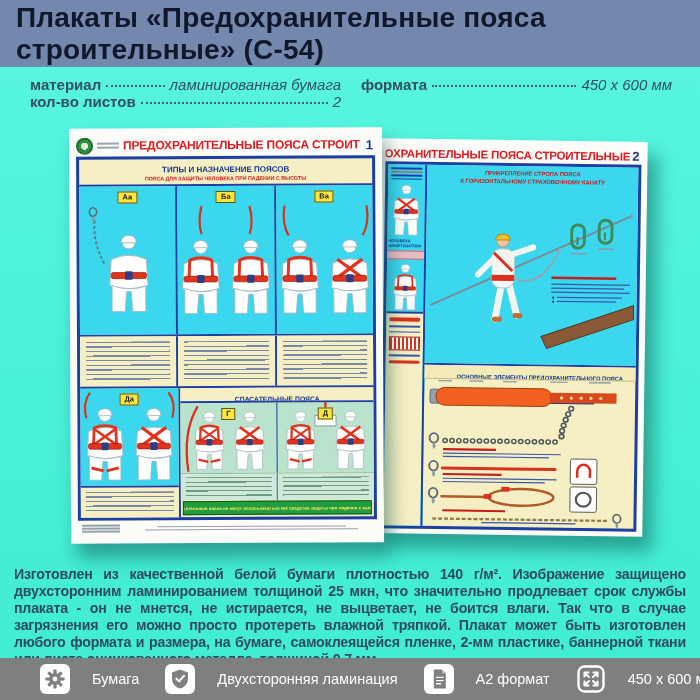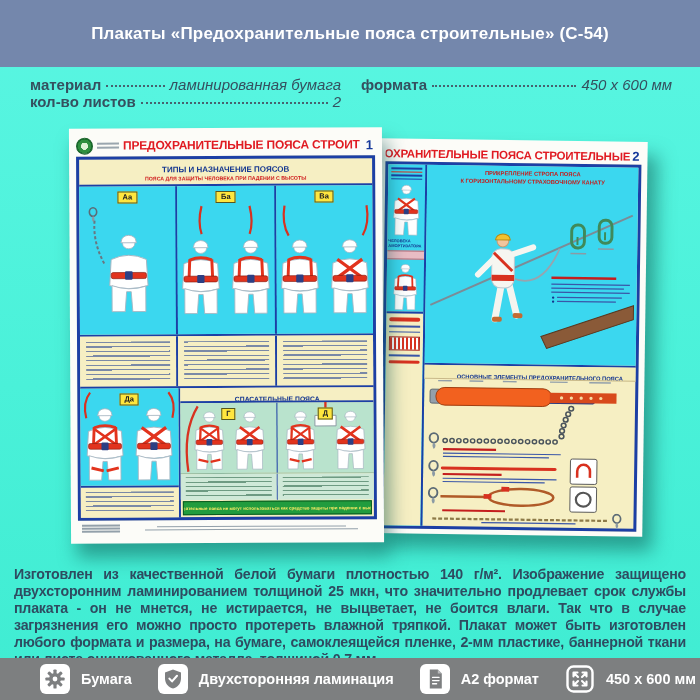--- a/index.html
+++ b/index.html
@@ -2,21 +2,21 @@
 <html><head>
 <meta charset="utf-8">
 <style>
   html,body{margin:0;padding:0;background:#222;}
   .page{position:relative;width:700px;height:700px;overflow:hidden;
         background:linear-gradient(180deg,#5af6e2 0%,#4af1d9 55%,#3fecd2 100%);
         font-family:"Liberation Sans",sans-serif;}
   
   .header-bar{position:absolute;top:0;left:0;right:0;height:67px;background:#7487ac;
               display:flex;align-items:center;justify-content:center;}
-  .header-bar h1{margin:16px;color:#ffffff;font-size:17px;font-weight:bold;letter-spacing:.2px;}
+  .header-bar h1{margin:16px;color:#0f172a;font-size:28px;font-weight:bold;letter-spacing:.2px;}
   
   .specs{position:absolute;top:76px;left:30px;right:28px;display:flex;gap:20px;color:#35505f;}
   .spec-col{flex:1;display:flex;flex-direction:column;min-width:0;}
   .spec-row{display:flex;align-items:baseline;font-size:15px;line-height:17px;}
   .spec-label{font-weight:bold;white-space:nowrap;}
   .spec-dots{flex:1;border-bottom:2px dotted #46626f;margin:0 5px;transform:translateY(-3px);}
   .spec-value{white-space:nowrap;font-style:italic;}
   
   .posters{position:absolute;left:70px;top:126px;width:582px;height:424px;}
   .pposter{box-sizing:border-box;background:#fcfcf8;}
@@ -101,21 +101,21 @@
   .el-head span{display:inline-block;font-size:8px;font-weight:bold;color:#14368f;line-height:13px;
                 white-space:nowrap;transform:scale(.72);}
   .el-body{flex:1;min-height:0;}
   .el-body svg{width:100%;height:100%;display:block;}
   
   .description{position:absolute;left:14px;top:552px;width:672px;color:#2e4c61;
                font-size:14.2px;font-weight:bold;line-height:17px;text-align:justify;letter-spacing:-.2px;}
   
   .footer-bar{position:absolute;left:0;right:0;bottom:0;height:42px;background:#7d7f80;
               display:flex;align-items:center;padding-left:40px;gap:26px;}
-  .f-item{display:flex;align-items:center;gap:11px;flex:0 0 auto;font-weight:bold;}
+  .f-item{display:flex;align-items:center;gap:22px;flex:0 0 auto;}
   .f-icon{width:30px;height:30px;border-radius:6px;background:#fff;display:flex;
           align-items:center;justify-content:center;flex:0 0 auto;}
   .f-icon.outline{background:transparent;}
   .f-label{color:#fff;font-size:14.5px;white-space:nowrap;}
 </style>
 </head>
 <body>
 
 <svg width="0" height="0" style="position:absolute">
   <defs>

